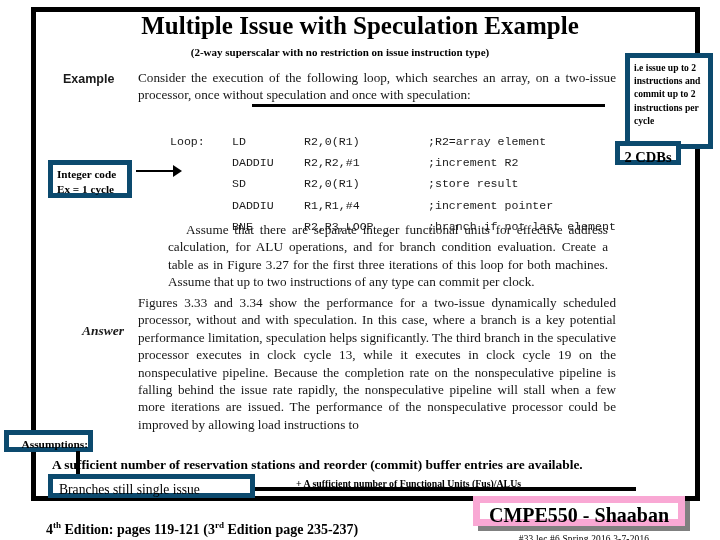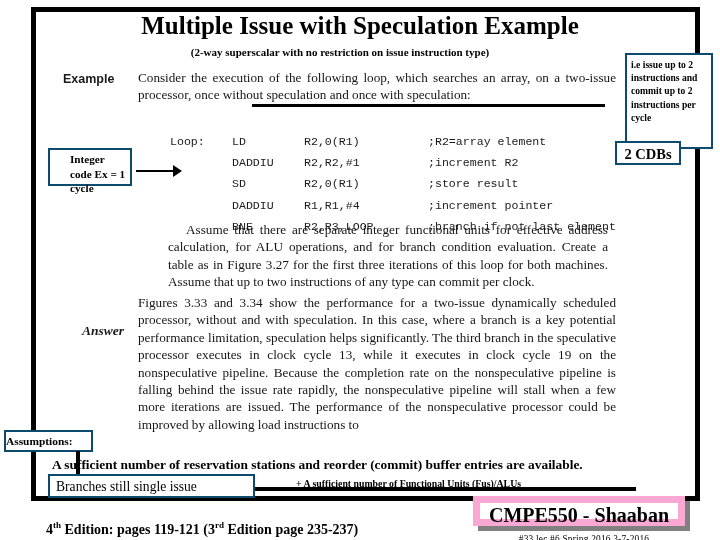--- a/index.html
+++ b/index.html
@@ -101,21 +101,21 @@
     left: 252px;
     top: 104px;
     width: 353px;
     height: 3px;
     background: #000000;
   }
 
   
   .callout {
     position: absolute;
-    border: 2px solid #0c4a6e;
+    border: 5px solid #0c4a6e;
     background: #ffffff;
     box-sizing: border-box;
     font-family: "Liberation Serif", serif;
     font-weight: bold;
     color: #000000;
   }
 
   #callout-issue {
     left: 625px;
     top: 53px;
@@ -131,24 +131,24 @@
     top: 141px;
     width: 66px;
     height: 24px;
     font-size: 14.5px;
     line-height: 22px;
     text-align: center;
   }
 
   #callout-intcode {
     left: 48px;
-    top: 148px;
+    top: 160px;
     width: 84px;
     height: 38px;
-    padding: 2px 4px 0 20px;
+    padding: 2px 4px 0 4px;
     font-size: 11.2px;
     line-height: 14.5px;
   }
 
   
   #intcode-arrow-line {
     position: absolute;
     left: 136px;
     top: 170px;
     width: 40px;
@@ -166,21 +166,21 @@
     border-bottom: 6px solid transparent;
   }
 
   #callout-assumptions {
     left: 4px;
     top: 430px;
     width: 89px;
     height: 22px;
     font-size: 11.4px;
     line-height: 19px;
-    text-align: left;
+    text-align: right;
   }
   
   #assump-leader-v {
     position: absolute;
     left: 76px;
     top: 451px;
     width: 4px;
     height: 40px;
     background: #000000;
   }

